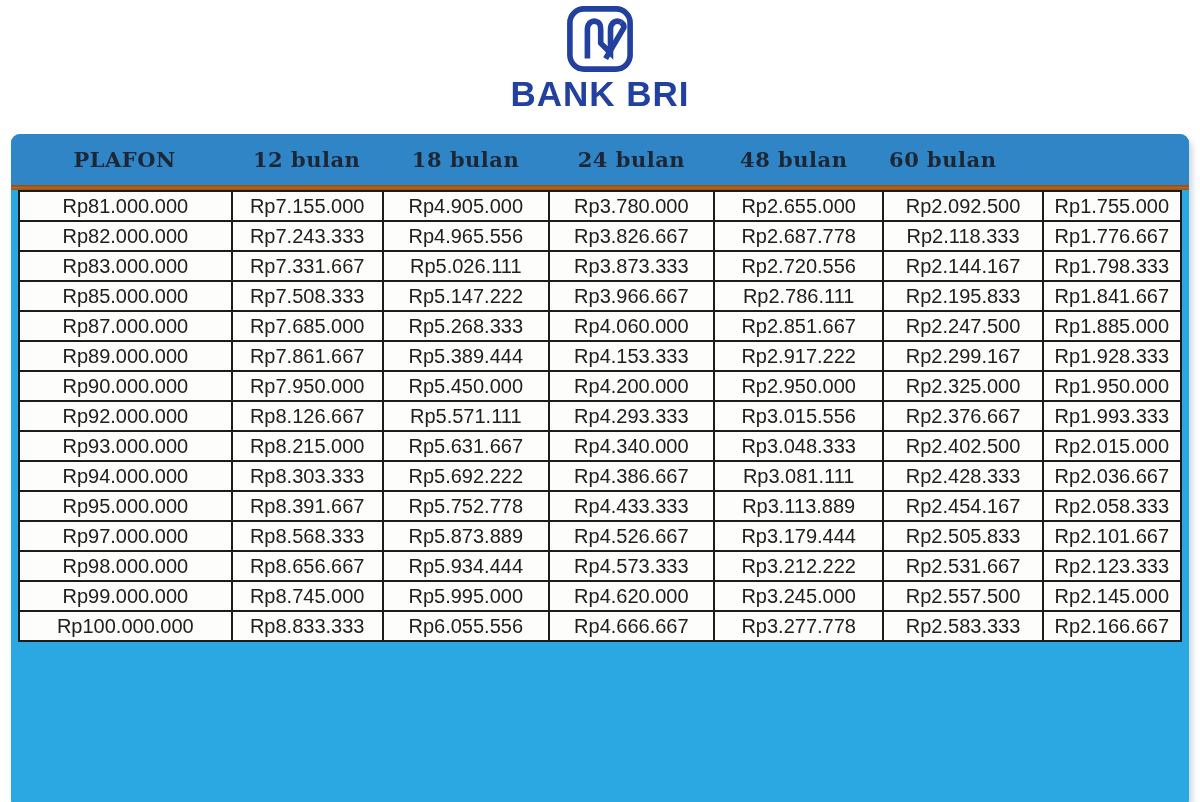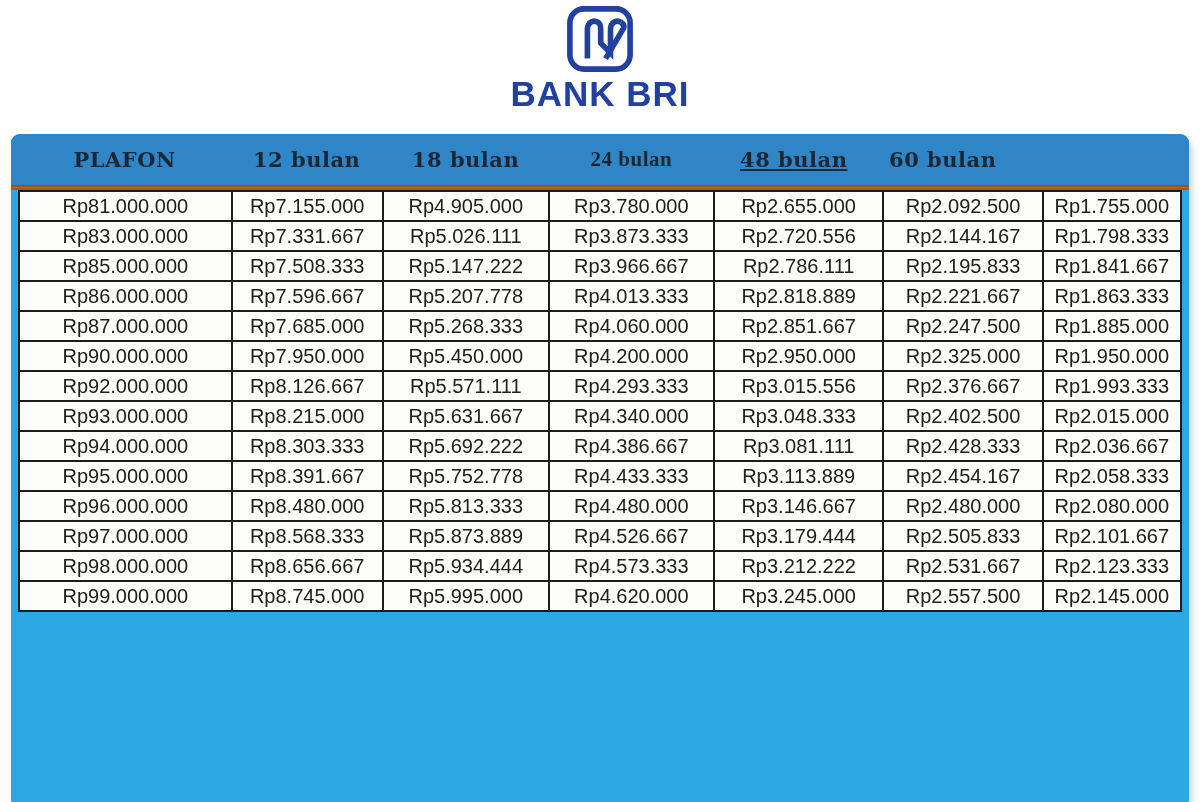--- a/index.html
+++ b/index.html
@@ -66,23 +66,23 @@
     text-align: center;
     font-family: "DejaVu Serif", "Liberation Serif", serif;
     font-weight: bold;
     font-size: 21px;
     color: #1c2733;
     letter-spacing: 0.5px;
   }
   .c0 { width: 18.3%; }
   .c1 { width: 13.0%; }
   .c2 { width: 14.3%; }
-  .c3 { width: 14.2%; font-family: Liberation Serif, serif; }
+  .c3 { width: 14.2%; }
   .c4 { width: 14.6%; }
-  .c5 { width: 13.7%; text-decoration: underline; }
+  .c5 { width: 13.7%; }
   .c6 { width: 11.9%; }
 
   .header-divider {
     height: 5px;
     background: linear-gradient(#8f4a14, #b5651d 55%, #9a5118);
   }
 
   .table-body-wrap {
     margin: 0 7px;
     background: #000000;
@@ -151,56 +151,65 @@
         <tr>
               <td>Rp81.000.000</td>
               <td>Rp7.155.000</td>
               <td>Rp4.905.000</td>
               <td>Rp3.780.000</td>
               <td>Rp2.655.000</td>
               <td>Rp2.092.500</td>
               <td>Rp1.755.000</td>
             </tr>
             <tr>
+              <td>Rp82.000.000</td>
+              <td>Rp7.243.333</td>
+              <td>Rp4.965.556</td>
+              <td>Rp3.826.667</td>
+              <td>Rp2.687.778</td>
+              <td>Rp2.118.333</td>
+              <td>Rp1.776.667</td>
+            </tr>
+            <tr>
               <td>Rp83.000.000</td>
               <td>Rp7.331.667</td>
               <td>Rp5.026.111</td>
               <td>Rp3.873.333</td>
               <td>Rp2.720.556</td>
               <td>Rp2.144.167</td>
               <td>Rp1.798.333</td>
             </tr>
             <tr>
               <td>Rp85.000.000</td>
               <td>Rp7.508.333</td>
               <td>Rp5.147.222</td>
               <td>Rp3.966.667</td>
               <td>Rp2.786.111</td>
               <td>Rp2.195.833</td>
               <td>Rp1.841.667</td>
             </tr>
             <tr>
-              <td>Rp86.000.000</td>
-              <td>Rp7.596.667</td>
-              <td>Rp5.207.778</td>
-              <td>Rp4.013.333</td>
-              <td>Rp2.818.889</td>
-              <td>Rp2.221.667</td>
-              <td>Rp1.863.333</td>
-            </tr>
-            <tr>
               <td>Rp87.000.000</td>
               <td>Rp7.685.000</td>
               <td>Rp5.268.333</td>
               <td>Rp4.060.000</td>
               <td>Rp2.851.667</td>
               <td>Rp2.247.500</td>
               <td>Rp1.885.000</td>
             </tr>
             <tr>
+              <td>Rp89.000.000</td>
+              <td>Rp7.861.667</td>
+              <td>Rp5.389.444</td>
+              <td>Rp4.153.333</td>
+              <td>Rp2.917.222</td>
+              <td>Rp2.299.167</td>
+              <td>Rp1.928.333</td>
+            </tr>
+            <tr>
               <td>Rp90.000.000</td>
               <td>Rp7.950.000</td>
               <td>Rp5.450.000</td>
               <td>Rp4.200.000</td>
               <td>Rp2.950.000</td>
               <td>Rp2.325.000</td>
               <td>Rp1.950.000</td>
             </tr>
             <tr>
               <td>Rp92.000.000</td>
@@ -232,29 +241,20 @@
             <tr>
               <td>Rp95.000.000</td>
               <td>Rp8.391.667</td>
               <td>Rp5.752.778</td>
               <td>Rp4.433.333</td>
               <td>Rp3.113.889</td>
               <td>Rp2.454.167</td>
               <td>Rp2.058.333</td>
             </tr>
             <tr>
-              <td>Rp96.000.000</td>
-              <td>Rp8.480.000</td>
-              <td>Rp5.813.333</td>
-              <td>Rp4.480.000</td>
-              <td>Rp3.146.667</td>
-              <td>Rp2.480.000</td>
-              <td>Rp2.080.000</td>
-            </tr>
-            <tr>
               <td>Rp97.000.000</td>
               <td>Rp8.568.333</td>
               <td>Rp5.873.889</td>
               <td>Rp4.526.667</td>
               <td>Rp3.179.444</td>
               <td>Rp2.505.833</td>
               <td>Rp2.101.667</td>
             </tr>
             <tr>
               <td>Rp98.000.000</td>
@@ -267,18 +267,27 @@
             </tr>
             <tr>
               <td>Rp99.000.000</td>
               <td>Rp8.745.000</td>
               <td>Rp5.995.000</td>
               <td>Rp4.620.000</td>
               <td>Rp3.245.000</td>
               <td>Rp2.557.500</td>
               <td>Rp2.145.000</td>
             </tr>
+            <tr>
+              <td>Rp100.000.000</td>
+              <td>Rp8.833.333</td>
+              <td>Rp6.055.556</td>
+              <td>Rp4.666.667</td>
+              <td>Rp3.277.778</td>
+              <td>Rp2.583.333</td>
+              <td>Rp2.166.667</td>
+            </tr>
           </tbody>
       </table>
     </div>
   </div>
 
 </div>
 
 </body></html>

